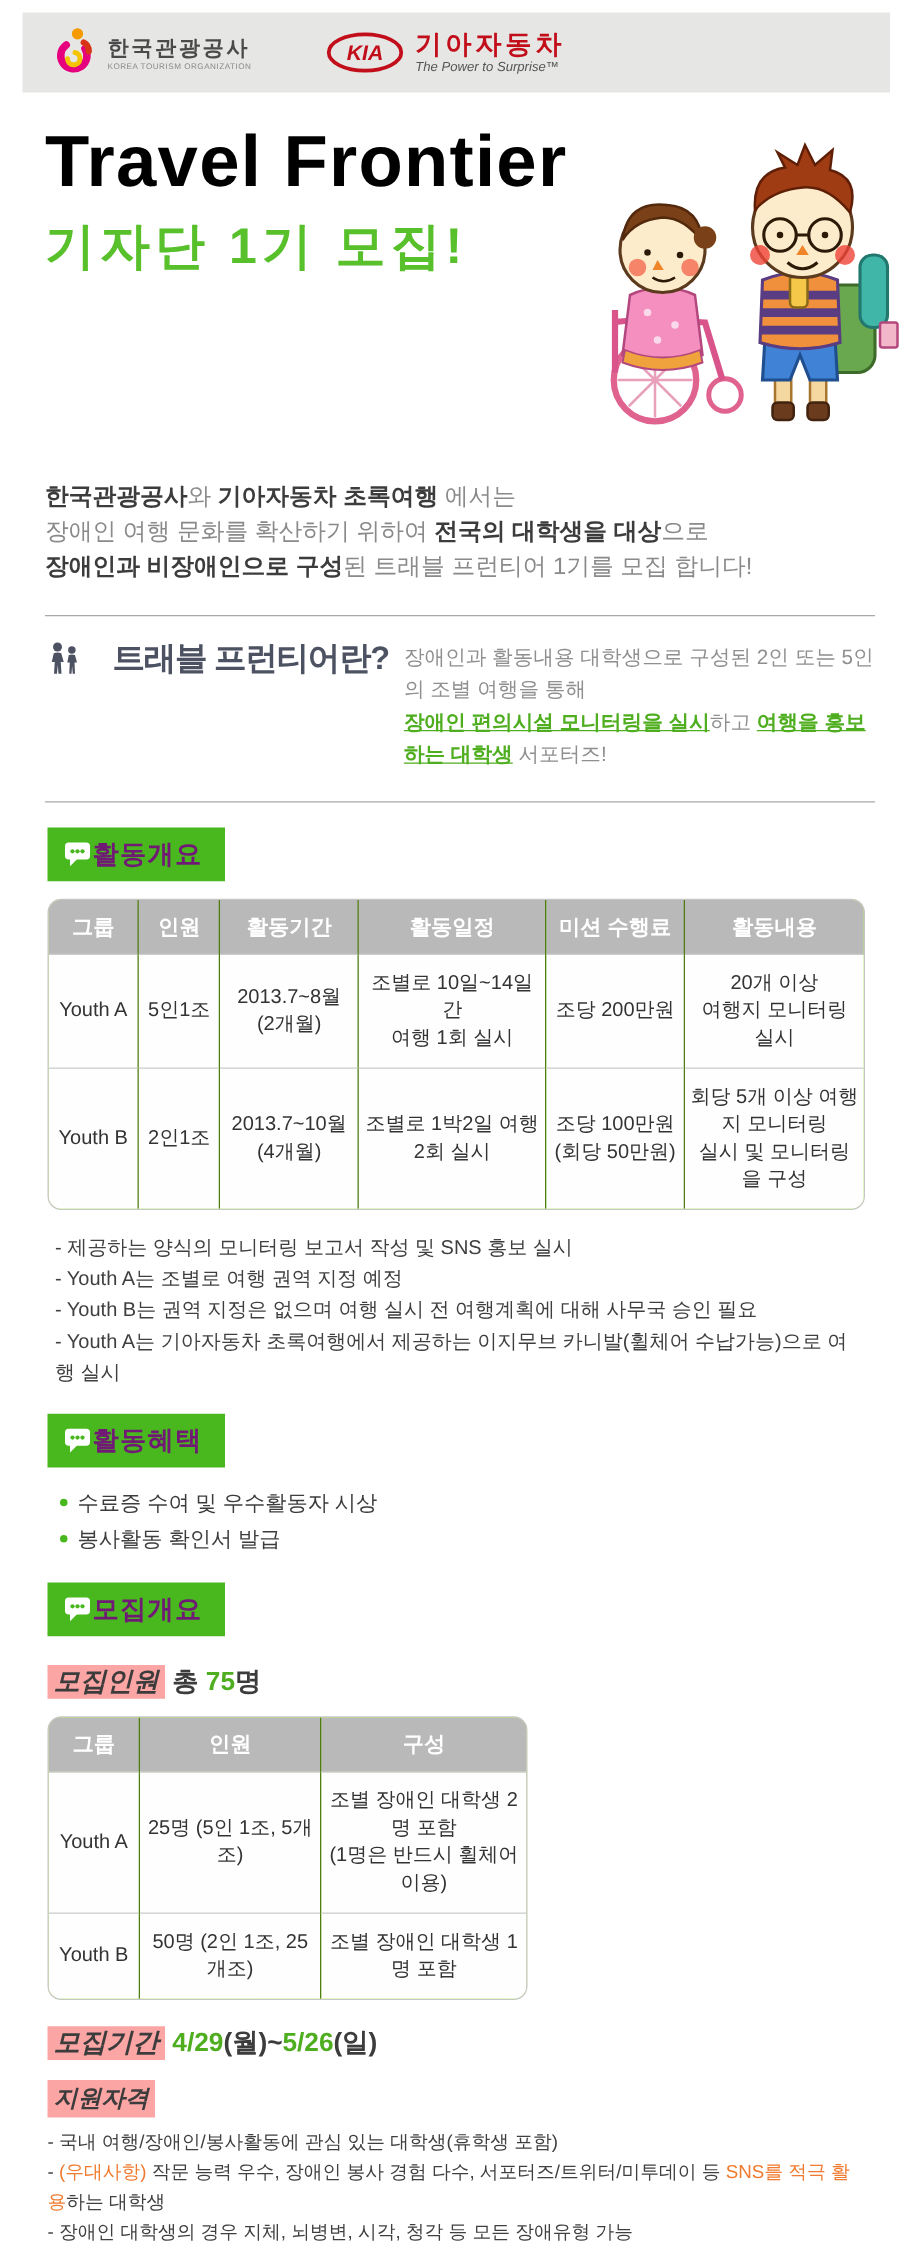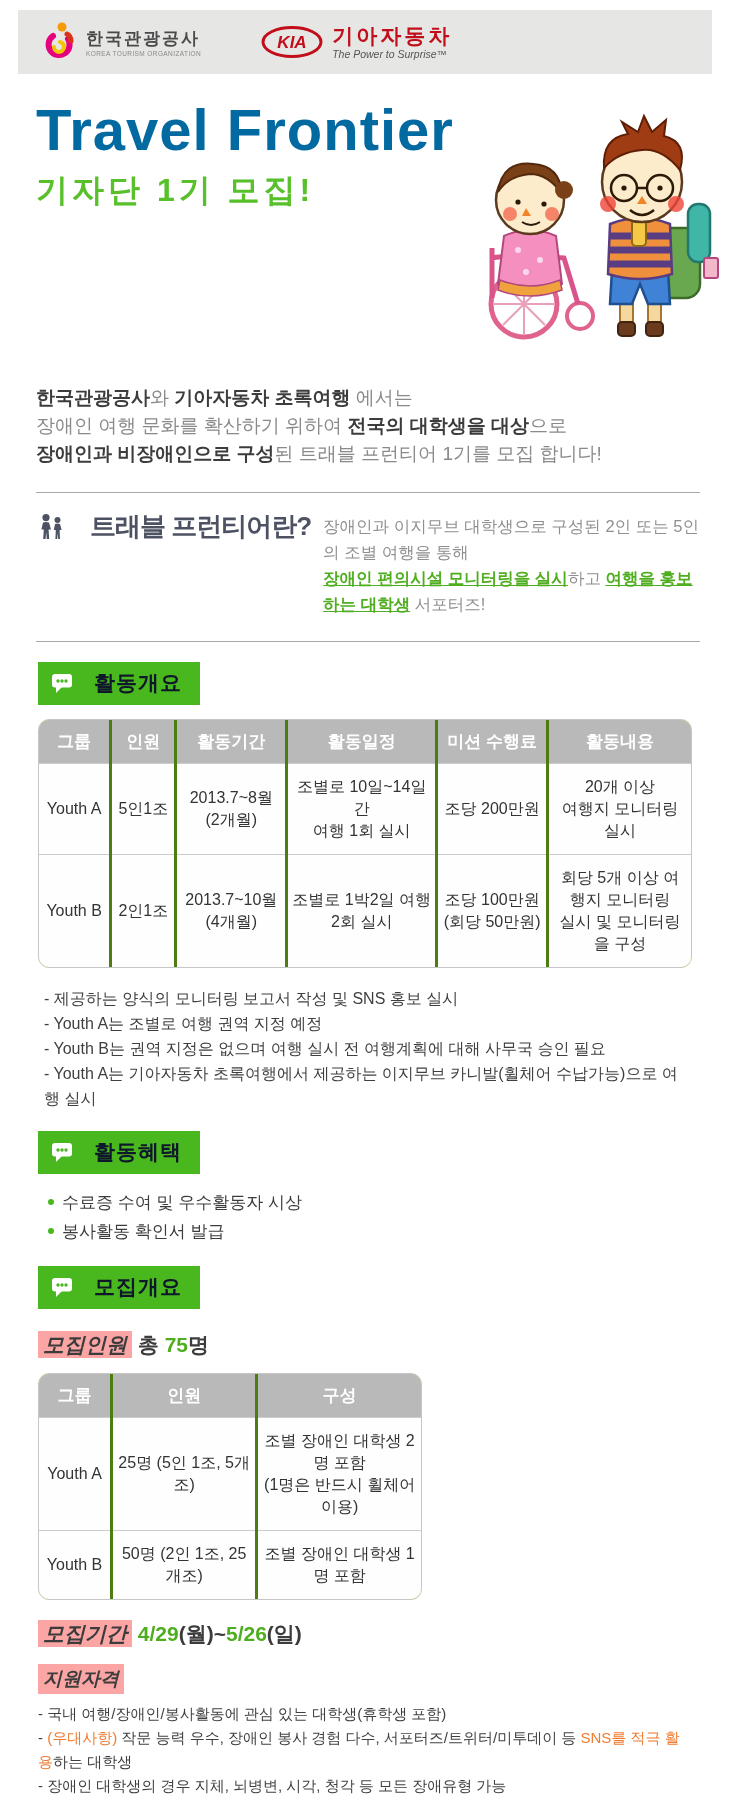--- a/index.html
+++ b/index.html
@@ -6,38 +6,38 @@
   body{width:730px;font-family:"Liberation Sans","DejaVu Sans",sans-serif;color:#3c3c3c;}
   .top-bar{margin:10px 18px 0 18px;height:64px;background:#e6e6e4;display:flex;align-items:center;padding:0 0 0 22px;}
   .logo-kto{display:flex;align-items:center;gap:8px;}
   .kto-name{font-size:17px;color:#4a4a4a;letter-spacing:2px;font-weight:bold;}
   .kto-sub{font-size:6.5px;color:#8a8a8a;letter-spacing:.4px;}
   .logo-kia{display:flex;align-items:center;gap:9px;margin-left:60px;}
   .kia-txt{display:flex;flex-direction:column;line-height:1;}
   .kia-name{font-size:21px;color:#c20e1a;font-weight:bold;letter-spacing:3px;}
   .kia-slogan{font-size:10.5px;color:#555;font-style:italic;margin-top:3px;}
   .hero{position:relative;padding:26px 0 0 36px;min-height:250px;}
-  .title-en{font-size:58px;font-weight:bold;color:#0369a1;letter-spacing:1px;line-height:1.05;margin:0;}
-  .title-ko{font-size:32px;font-weight:bold;color:#57c02b;letter-spacing:4px;margin:8px 0 0 0;}
+  .title-en{font-size:58px;font-weight:bold;color:#000000;letter-spacing:1px;line-height:1.05;margin:0;}
+  .title-ko{font-size:40px;font-weight:bold;color:#57c02b;letter-spacing:4px;margin:8px 0 0 0;}
   .illus{position:absolute;top:34px;right:6px;}
   .intro{margin:34px 0 0 36px;font-size:19px;line-height:28px;color:#8a8a8a;}
   .b{color:#3c3c3c;font-weight:bold;}
   .divider{border:none;border-top:1px solid #a9a9a9;margin:24px 30px 0 36px;}
   .about{display:flex;align-items:flex-start;margin:16px 30px 0 36px;}
   .about-left{display:flex;align-items:center;gap:24px;flex:0 0 auto;}
   .about-title{font-size:26px;font-weight:bold;color:#4d5263;letter-spacing:-1px;}
   .about-desc{font-size:16.5px;line-height:26px;color:#8f8f8f;margin:4px 0 0 12px;}
   .hl-green{color:#4fae1f;font-weight:bold;text-decoration:underline;}
   .content{padding:0 38px;}
-  .badge{display:inline-flex;align-items:center;gap:20px;background:#49b81e;color:#0f172a;font-size:21px;font-weight:bold;padding:7px 18px 8px 12px;margin-top:20px;letter-spacing:1px;}
+  .badge{display:inline-flex;align-items:center;gap:0;background:#49b81e;color:#701a75;font-size:21px;font-weight:bold;padding:7px 18px 8px 12px;margin-top:20px;letter-spacing:1px;}
   .tbl-wrap{border:1px solid #c6c6c6;border-radius:11px;overflow:hidden;margin-top:14px;background:#bef264;}
   table.tbl{border-collapse:collapse;width:100%;table-layout:fixed;}
   .tbl th{background:#b9b9b9;color:#fff;font-size:17px;font-weight:bold;padding:10px 2px;}
   .tbl td{background:#fefefe;border-top:1px solid #ccc;font-size:16px;color:#333;text-align:center;padding:12px 4px;white-space:pre-line;line-height:22px;}
-  .tbl td + td, .tbl th + th{border-left:3px solid #4d7c0f;}
+  .tbl td + td, .tbl th + th{border-left:1px solid #4d7c0f;}
   .tbl1{width:652px;}
   .tbl2-wrap{width:382px;}
   .notes{margin:18px 0 0 6px;font-size:16px;color:#3f3f3f;line-height:25px;}
   .notes div{white-space:pre-line;}
   .dot-list{margin:14px 0 0 10px;font-size:17px;color:#3c3c3c;line-height:29px;}
   .dot-item{display:flex;align-items:baseline;gap:8px;}
   .dot{width:6px;height:6px;border-radius:50%;background:#49b81e;flex:0 0 auto;position:relative;top:-3px;}
   .count-line{margin-top:22px;font-size:21px;font-weight:bold;color:#3c3c3c;}
   .hl{background:#fca5a5;padding:2px 5px;font-style:italic;}
   .green-txt{color:#4fae1f;}
@@ -146,21 +146,21 @@
   <div class="about-left">
     <svg class="about-icon" width="30" height="28" viewBox="0 0 30 28" fill="#4d5263">
       <circle cx="10" cy="4.6" r="3.6"></circle>
       <path d="M7 9.5 Q10 8.4 13 9.5 L15 16.5 L12.6 16.5 L13.2 26 L10.8 26 L10.2 19 L9.6 26 L7.2 26 L7.8 16.5 L5.4 16.5 Z"></path>
       <circle cx="21.5" cy="7" r="3"></circle>
       <path d="M19 11 Q21.5 10.1 24 11 L25.6 17 L23.6 17 L24 26 L22.2 26 L21.7 20 L21.2 26 L19.4 26 L19.8 17 L17.8 17 Z"></path>
     </svg>
     <span class="about-title">트래블 프런티어란?</span>
   </div>
   <div class="about-desc">
-    <div><span>장애인과 이지무브 대학생으로 구성된 2인 또는 5인의 조별 여행을 통해</span></div>
+    <div><span>장애인과 활동내용 대학생으로 구성된 2인 또는 5인의 조별 여행을 통해</span></div>
     <div><span class="hl-green">장애인 편의시설 모니터링을 실시</span><span>하고 </span><span class="hl-green">여행을 홍보하는 대학생</span><span> 서포터즈!</span></div>
   </div>
 </div>
 
 <hr class="divider">
 
 <div class="content">
 
   
   <div class="badge">

